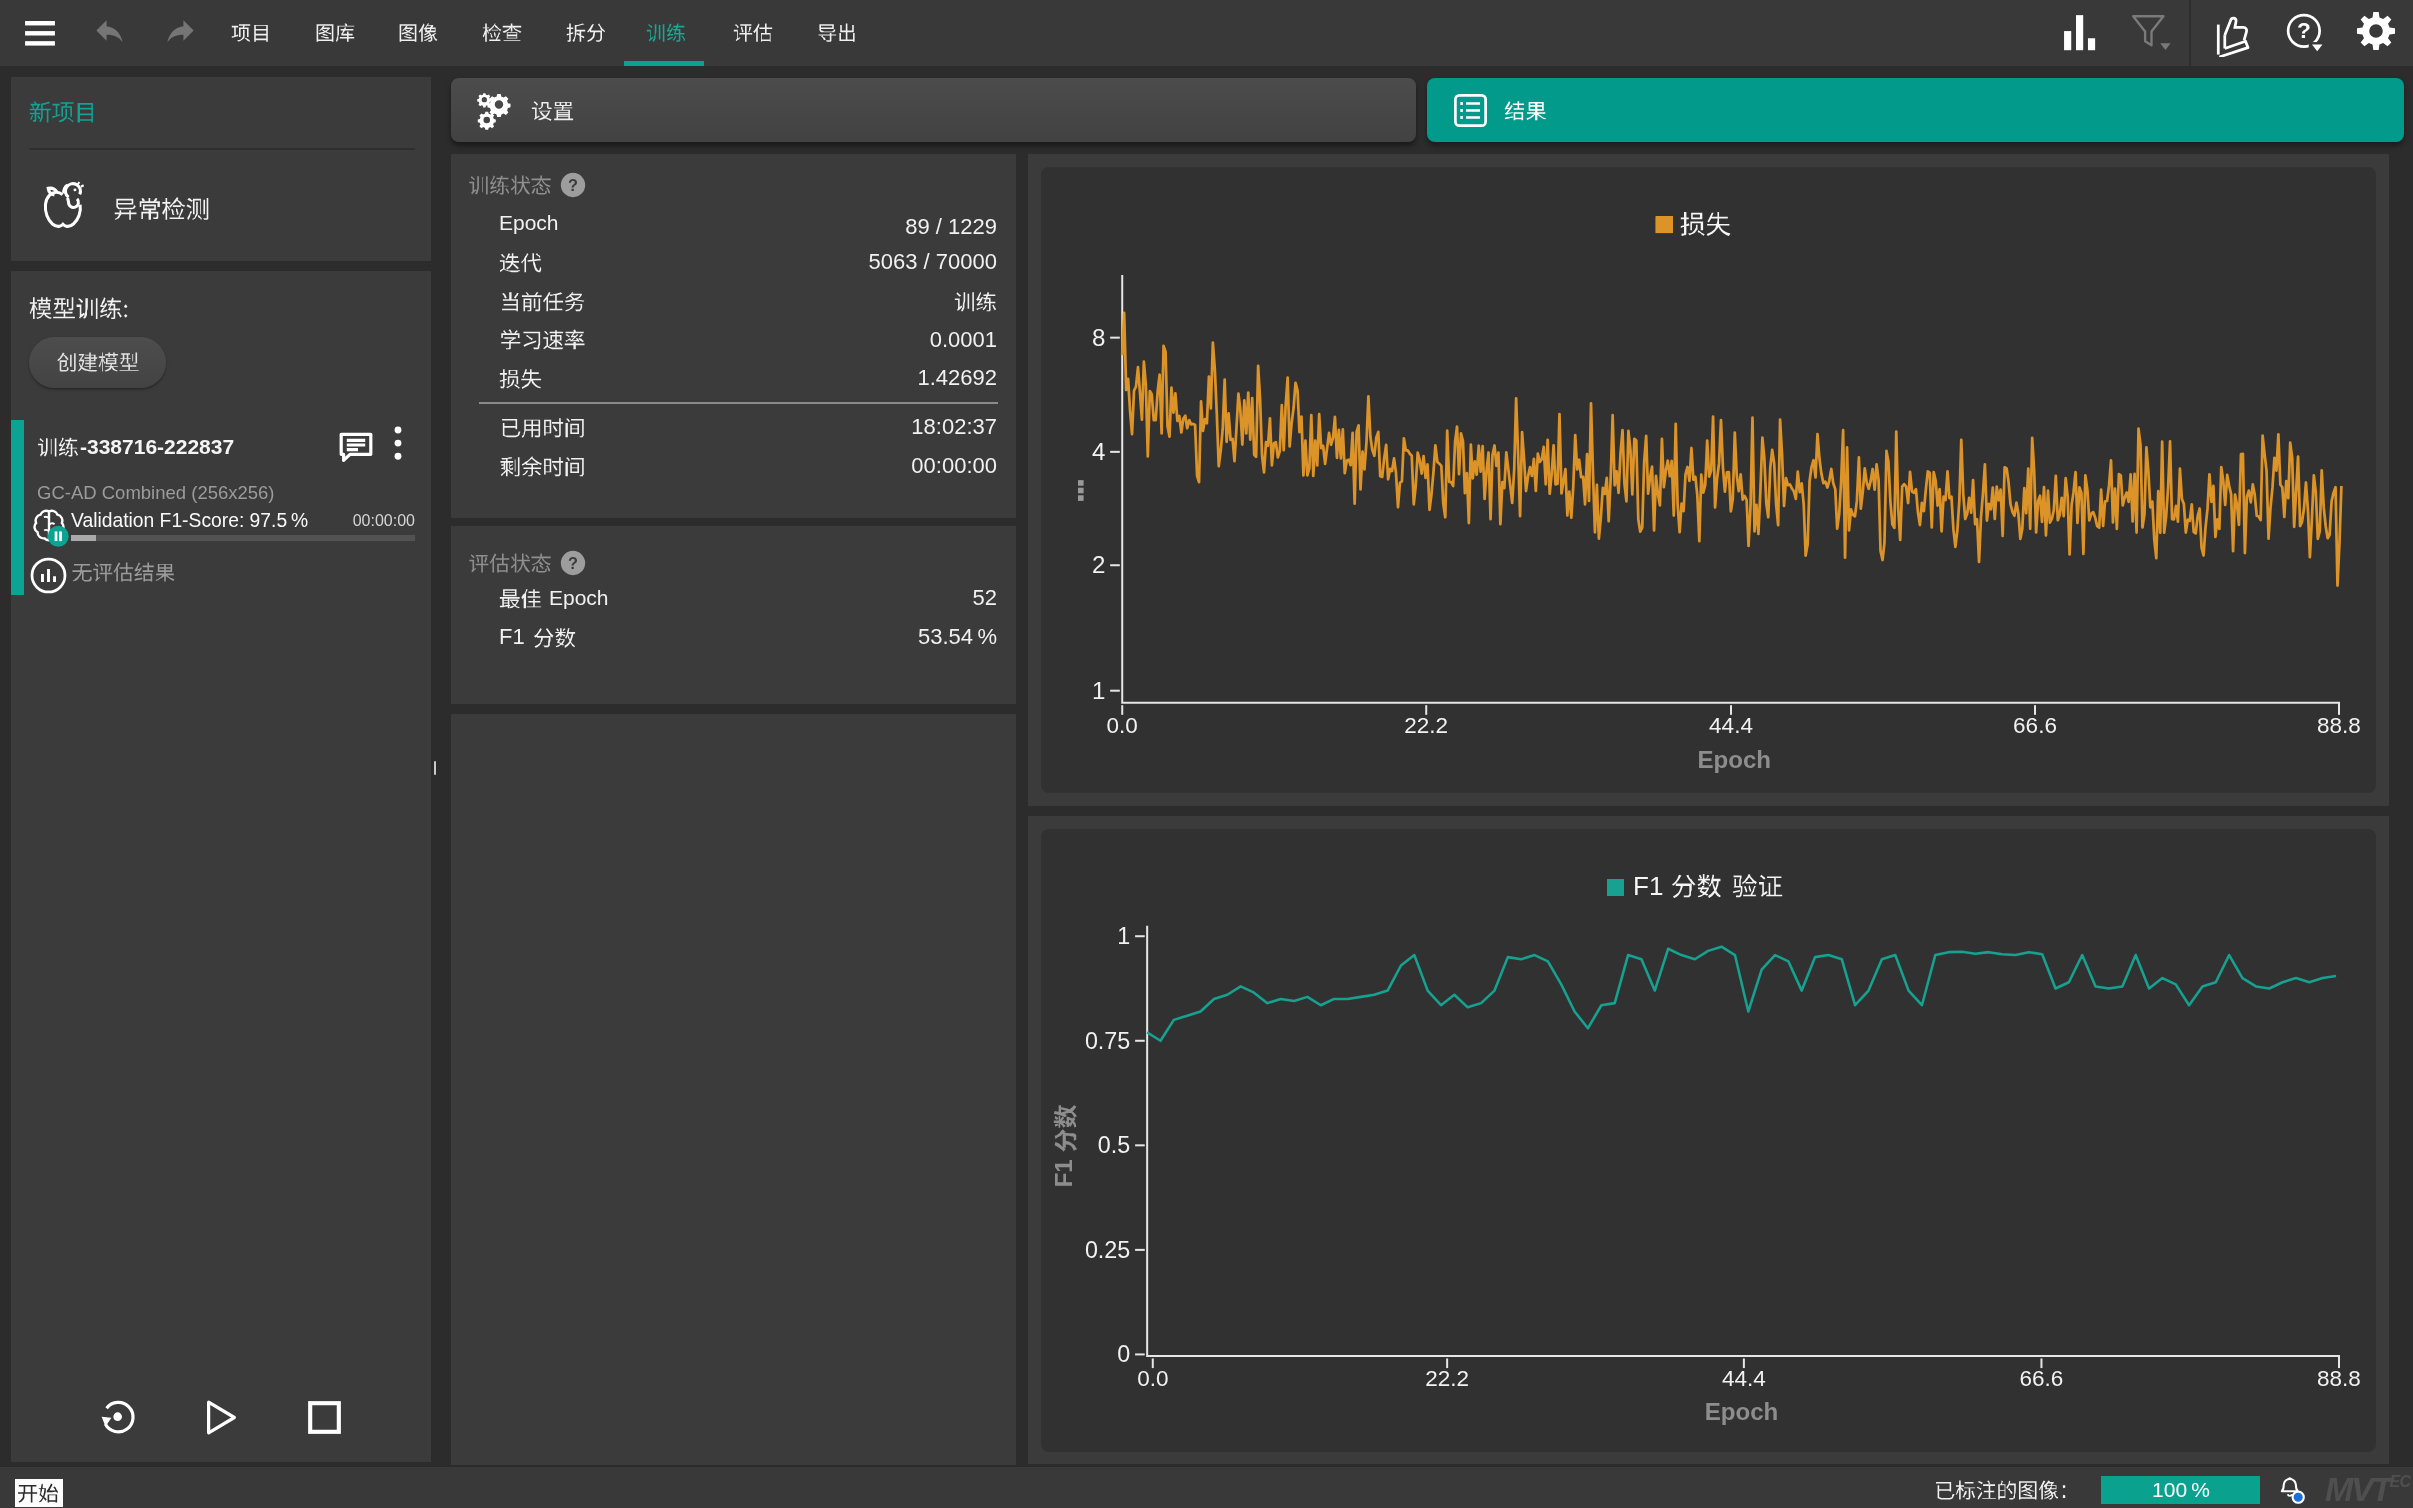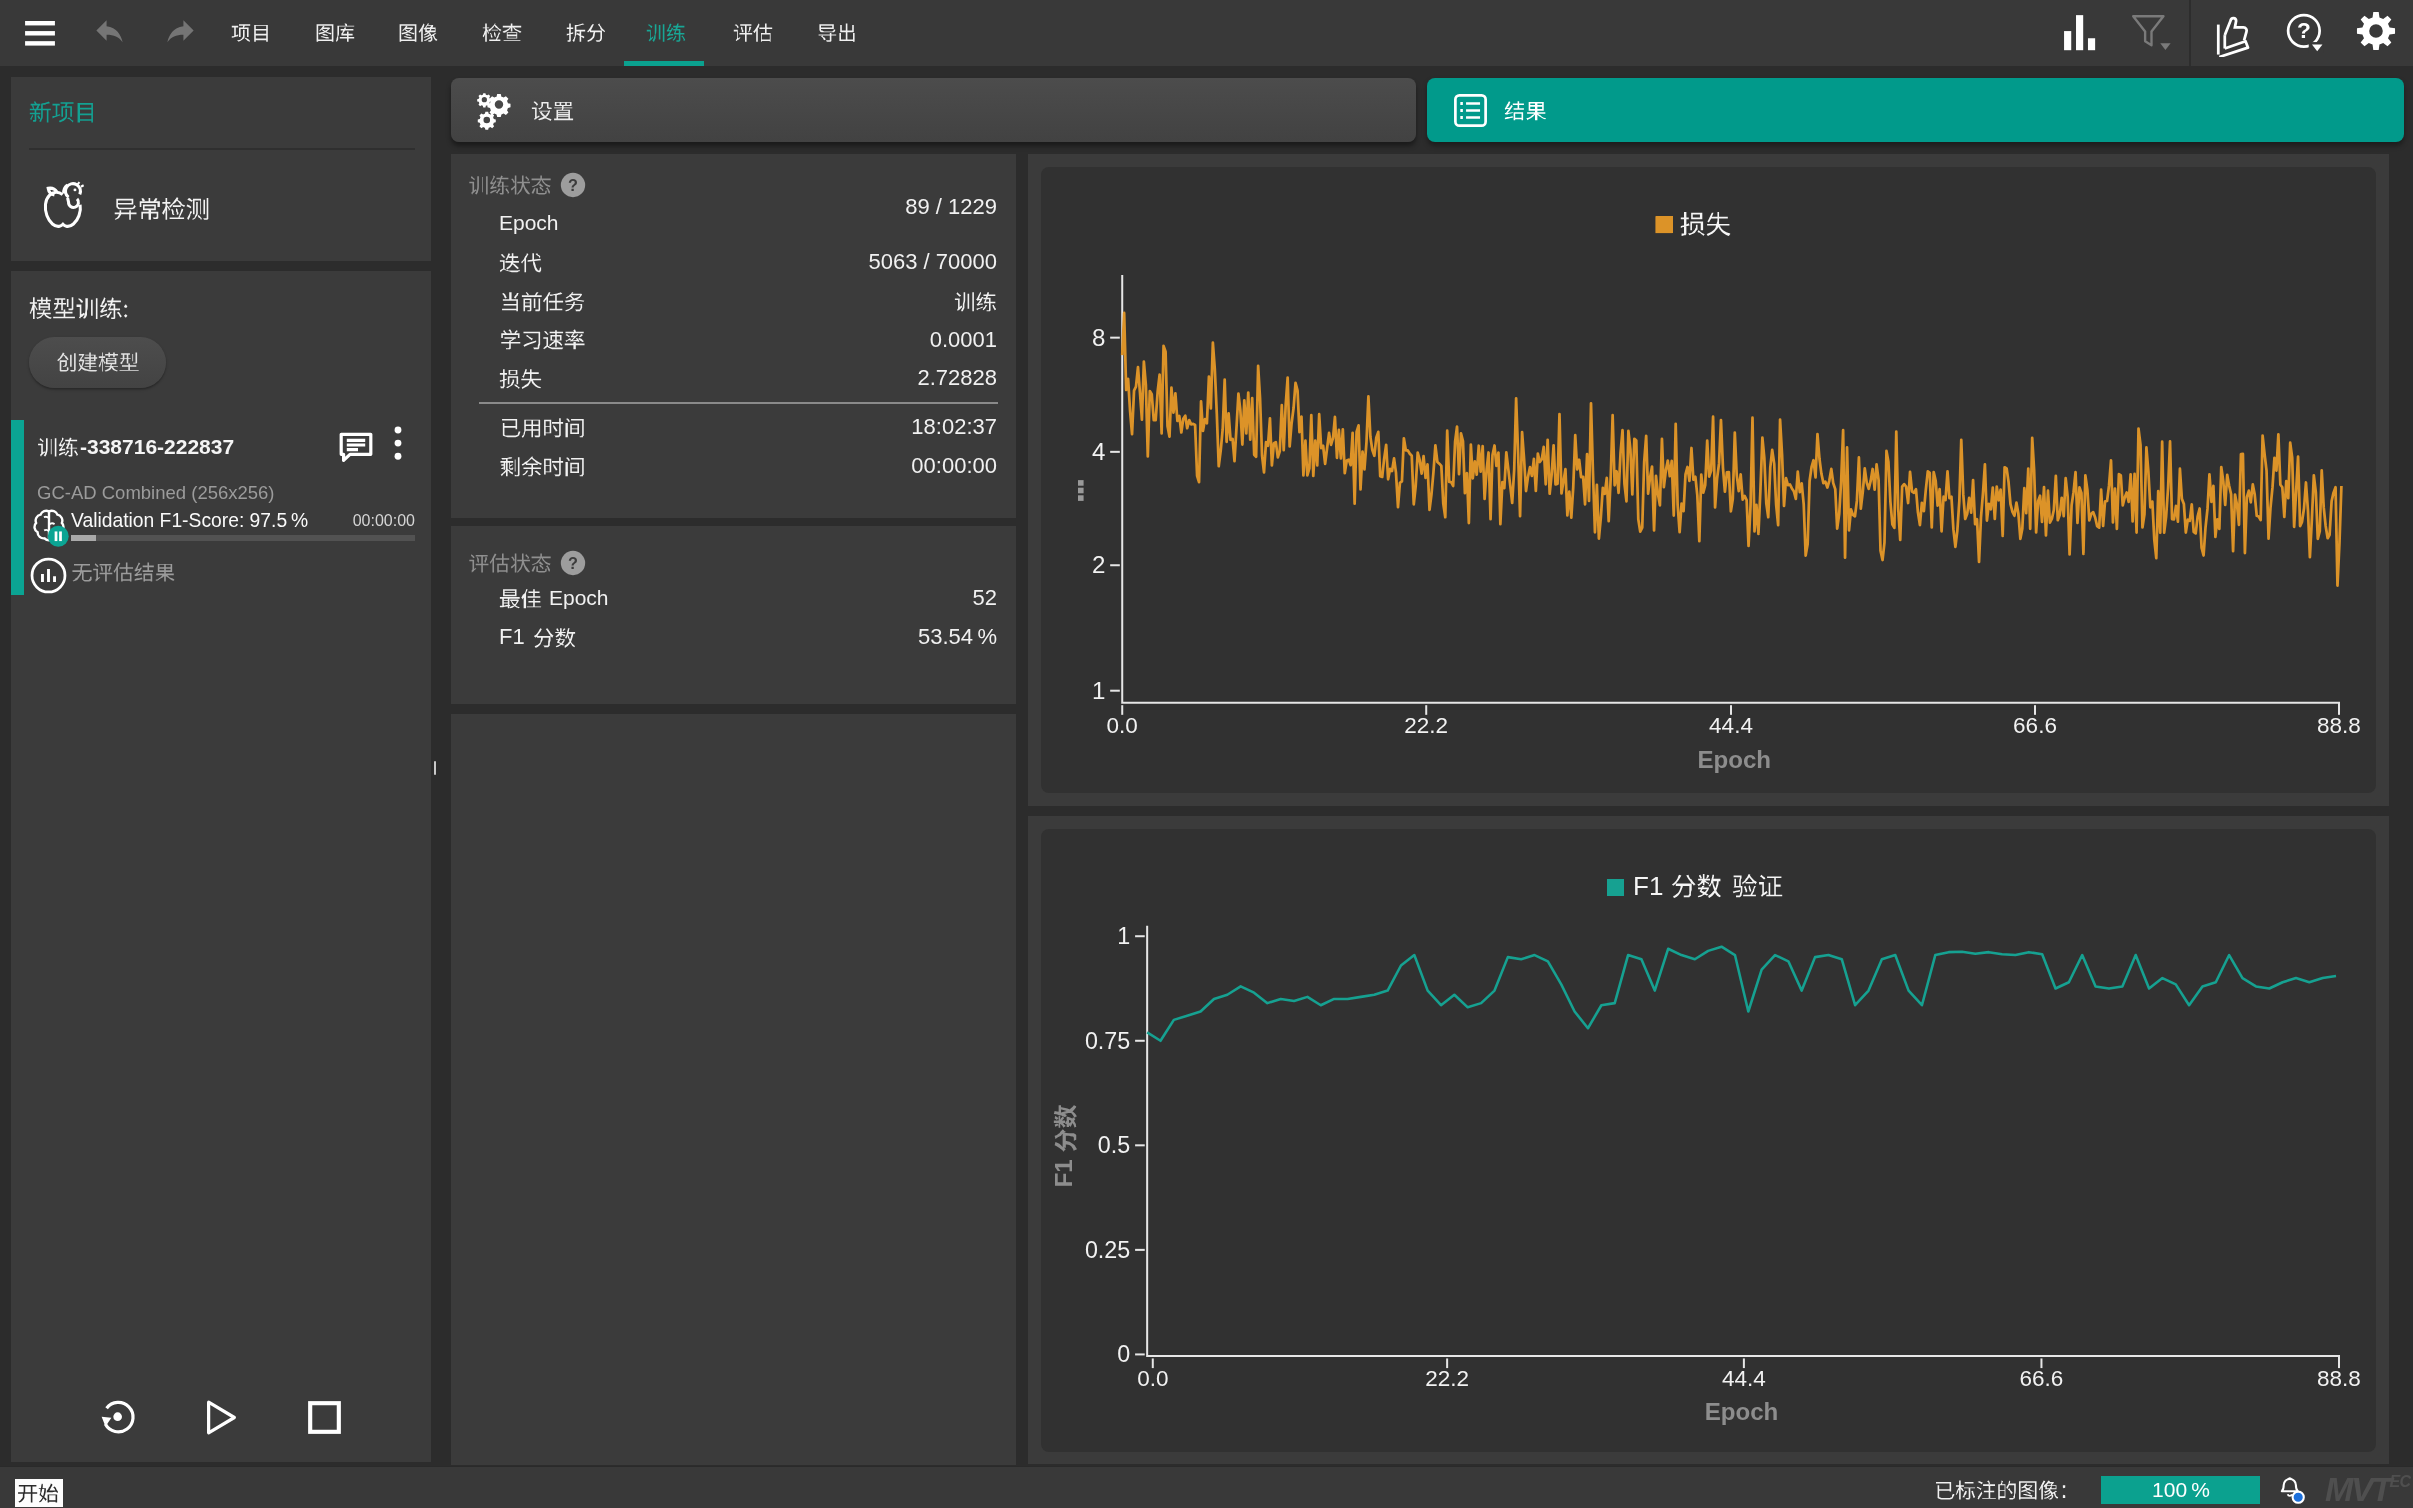--- a/index.html
+++ b/index.html
@@ -209,21 +209,21 @@
 <div style="position:absolute;left:468px;top:169px;">
       <svg width="84" height="30" viewBox="0 0 104.0 37.6">
         <path fill="#8f8f8f" d="M17 10H18V29H17ZM22 9H24V32H22ZM11 9H13V18Q13 21 13 23Q13 26 12 28Q12 30 10 32Q10 32 10 32Q9 32 9 31Q9 31 8 31Q10 29 10 27Q11 25 11 23Q11 20 11 18ZM3 10 4 9Q5 9 5 10Q6 11 7 12Q8 12 8 13L7 14Q6 14 6 13Q5 12 4 12Q3 11 3 10ZM5 32 4 30 5 29 9 25Q9 26 9 26Q10 27 10 27Q8 28 7 29Q6 30 6 30Q5 31 5 31Q5 31 5 32ZM1 16H6V18H1ZM5 32Q4 32 4 31Q4 31 4 31Q4 30 3 30Q4 30 4 29Q5 29 5 28V16H7V29Q7 29 6 29Q6 30 6 30Q6 30 5 31Q5 31 5 31Q5 31 5 32Z M28 25Q28 25 28 25Q28 25 27 24Q27 24 27 24Q28 24 28 23Q28 23 29 22Q29 22 30 21Q30 20 31 19Q32 18 32 17Q33 15 34 14L35 15Q34 17 32 20Q31 23 29 24V24Q29 24 29 25Q29 25 28 25Q28 25 28 25Q28 25 28 25ZM28 25 28 24 29 23 35 22Q35 22 35 23Q35 23 35 24Q33 24 32 24Q30 25 29 25Q29 25 28 25Q28 25 28 25ZM28 19Q28 19 28 19Q27 18 27 18Q27 18 27 17Q27 17 28 17Q28 16 28 16Q29 15 29 15Q29 14 30 13Q30 12 31 11Q31 9 31 8L33 9Q33 11 32 12Q31 14 30 15Q30 17 29 18V18Q29 18 29 18Q28 18 28 19Q28 19 28 19Q28 19 28 19ZM28 19 28 18 29 17 33 17Q33 17 33 18Q33 18 33 18Q31 18 30 19Q29 19 29 19Q28 19 28 19Q28 19 28 19ZM27 29Q29 28 31 27Q33 27 35 26L35 28Q33 28 31 29Q29 30 28 31ZM37 23V21L38 21H50V22H39Q38 22 37 23Q37 23 37 23ZM35 11H50V13H35ZM37 23Q37 23 37 22Q36 22 36 22Q36 21 36 21Q36 21 37 20Q37 20 37 19Q38 18 38 17Q38 16 39 15Q39 13 40 11Q40 10 41 8L43 9Q42 11 41 13Q41 16 40 18Q39 20 38 22V22Q38 22 38 22Q38 22 37 22Q37 22 37 22Q37 23 37 23ZM46 25 48 24Q48 25 49 26Q50 27 50 28Q51 29 51 30L49 31Q49 30 49 29Q48 28 47 27Q47 26 46 25ZM42 16H44V30Q44 31 44 31Q44 32 43 32Q43 32 42 32Q41 32 40 32Q40 32 39 31Q39 31 39 30Q40 30 41 30Q42 30 42 30Q42 30 42 30Q42 30 42 30ZM38 24 40 25Q40 26 39 27Q38 28 37 29Q37 30 36 31Q36 31 35 30Q35 30 34 30Q35 29 36 28Q37 27 37 26Q38 25 38 24ZM36 16H44V17H36Z M61 16H77V18H61ZM69 17Q70 20 71 23Q72 25 74 27Q75 29 77 31Q77 31 77 31Q77 31 76 32Q76 32 76 32Q74 31 72 29Q70 26 69 23Q68 21 68 17ZM71 10 73 9Q73 10 74 11Q75 12 75 12Q76 13 76 14L74 15Q74 14 74 13Q73 12 72 12Q72 11 71 10ZM67 8H69V14Q69 17 69 19Q69 21 68 23Q67 26 66 28Q64 30 62 32Q62 32 61 32Q61 31 61 31Q63 29 64 27Q66 25 66 23Q67 20 67 18Q67 16 67 14ZM58 8H60V32H58ZM53 13 55 12Q55 12 56 13Q57 14 57 15Q58 16 58 16L57 18Q56 17 56 16Q55 15 55 14Q54 13 53 13ZM53 25Q54 24 56 23Q57 21 59 20L60 21Q58 23 57 24Q55 26 54 27Z M79 12H103V14H79ZM90 8H92Q92 10 92 12Q91 14 90 16Q90 17 88 19Q87 20 85 21Q83 22 80 23Q80 23 80 22Q79 22 79 22Q82 21 84 20Q86 19 87 17Q88 16 89 15Q89 13 90 12Q90 10 90 8ZM92 12Q94 16 96 18Q99 20 103 21Q103 21 102 22Q102 22 102 22Q102 23 102 23Q99 22 97 21Q95 19 93 17Q92 15 91 13ZM88 20 90 18Q90 19 91 19Q92 20 93 21Q93 21 94 22L92 23Q92 22 91 22Q90 21 89 21Q89 20 88 20ZM85 24H87V29Q87 30 87 30Q88 30 89 30Q89 30 90 30Q90 30 91 30Q92 30 92 30Q93 30 94 30Q94 30 95 30Q95 30 96 30Q96 29 96 29Q96 28 97 27Q97 27 97 27Q97 27 98 27Q98 28 98 28Q98 29 98 30Q98 31 97 31Q96 32 95 32Q95 32 94 32Q93 32 93 32Q92 32 91 32Q90 32 90 32Q89 32 89 32Q87 32 86 31Q86 31 85 31Q85 30 85 29ZM89 23 90 22Q91 23 92 24Q93 25 93 25Q94 26 94 27L93 28Q92 27 92 26Q91 26 90 25Q89 24 89 23ZM97 24 99 23Q100 25 101 26Q101 27 102 28Q102 29 102 30L101 31Q100 30 100 29Q99 28 99 26Q98 25 97 24ZM82 24 84 24Q83 26 83 27Q83 28 82 29Q82 30 81 31L79 30Q80 29 80 28Q81 27 81 26Q82 25 82 24Z"></path>
       </svg>
     </div>
 <svg style="position:absolute;left:560px;top:172px" width="26" height="26" viewBox="0 0 32 32">
 <circle cx="16" cy="16" r="15" fill="#9d9d9d"></circle>
 <text x="16" y="23" text-anchor="middle" font-family="Liberation Sans" font-weight="bold" font-size="20" fill="#3b3b3b">?</text>
     </svg>
 <div style="position:absolute;left:499px;top:212px;font:400 21px/1 'Liberation Sans',sans-serif;color:#f1f1f1;letter-spacing:0;white-space:nowrap">Epoch</div>
-<div style="position:absolute;right:1416px;top:196px;font:400 22px/1 'Liberation Sans',sans-serif;color:#f1f1f1;letter-spacing:0;white-space:nowrap">89 / 1229</div>
+<div style="position:absolute;right:1416px;top:216px;font:400 22px/1 'Liberation Sans',sans-serif;color:#f1f1f1;letter-spacing:0;white-space:nowrap">89 / 1229</div>
 <div style="position:absolute;left:499px;top:246px;">
       <svg width="43" height="31" viewBox="0 0 54.0 39.1">
         <path fill="#f1f1f1" d="M7 18V29H5V20H1V18ZM2 11 4 10Q4 10 5 11Q6 12 6 13Q7 13 8 14L6 15Q6 15 5 14Q4 13 3 12Q3 11 2 11ZM6 28Q7 28 7 29Q8 29 9 30Q10 30 12 31Q14 31 16 31Q18 31 19 31Q21 31 23 31Q25 31 26 30Q26 31 26 31Q26 31 26 32Q25 32 25 32Q25 32 23 33Q22 33 21 33Q20 33 18 33Q17 33 16 33Q14 33 12 32Q10 32 9 31Q8 31 7 30Q7 30 6 30Q6 30 5 30Q4 31 4 31Q3 32 2 33L1 31Q2 30 4 29Q5 28 6 28ZM12 13H24V15H12ZM8 19H25V21H8ZM12 9 14 10Q13 12 12 14Q11 16 10 18Q10 18 9 18Q9 17 9 17Q8 17 8 17Q9 16 10 14Q11 11 12 9ZM16 9H18V16Q18 18 18 20Q17 22 17 23Q16 25 14 27Q13 28 10 30Q10 29 10 29Q10 29 9 28Q9 28 9 28Q11 27 12 26Q13 25 14 24Q15 22 15 21Q16 20 16 19Q16 17 16 16ZM16 22 17 21Q18 22 20 23Q21 24 23 26Q24 27 25 28L23 29Q22 28 21 27Q20 26 18 24Q17 23 16 22Z M36 18 52 16 53 18 36 20ZM46 10 48 9Q49 10 49 11Q50 11 51 12Q52 13 52 14L51 15Q50 14 50 13Q49 12 48 12Q47 11 46 10ZM35 9 37 10Q36 12 35 14Q34 16 32 18Q30 20 29 22Q29 22 28 21Q28 21 28 21Q28 20 28 20Q29 19 31 17Q32 15 33 13Q35 11 35 9ZM32 16 34 14 34 14V33H32ZM42 9H44Q44 14 44 18Q45 21 46 24Q46 27 48 29Q49 31 50 31Q51 31 51 30Q51 29 52 26Q52 27 52 27Q52 27 53 27Q53 27 53 27Q53 30 53 31Q52 32 52 33Q51 33 50 33Q48 33 47 32Q46 31 45 29Q44 26 43 23Q43 20 42 17Q42 13 42 9Z"></path>
       </svg>
     </div>
 <div style="position:absolute;right:1416px;top:251px;font:400 22px/1 'Liberation Sans',sans-serif;color:#f1f1f1;letter-spacing:0;white-space:nowrap">5063 / 70000</div>
 <div style="position:absolute;left:499px;top:285px;">
       <svg width="87" height="31" viewBox="0 0 108.0 39.1">
         <path fill="#f1f1f1" d="M12 9H15V19H12ZM3 11 5 10Q6 11 7 12Q7 13 8 14Q8 15 9 16L7 17Q6 16 6 15Q5 14 5 13Q4 12 3 11ZM22 10 24 10Q23 11 23 13Q22 14 21 15Q21 16 20 17L18 16Q19 15 19 14Q20 13 21 12Q21 11 22 10ZM4 18H23V33H21V20H4ZM5 24H22V26H5ZM3 30H22V32H3Z M28 13H53V15H28ZM31 22H39V23H31ZM31 26H39V28H31ZM43 17H45V29H43ZM38 17H40V31Q40 32 40 32Q40 33 39 33Q38 33 38 33Q37 33 35 33Q35 33 35 32Q35 32 35 32Q36 32 36 32Q37 32 38 32Q38 32 38 31Q38 31 38 31ZM49 17H51V31Q51 32 51 32Q50 33 50 33Q49 33 48 33Q47 33 45 33Q45 33 45 32Q45 32 45 31Q46 31 47 31Q48 31 48 31Q49 31 49 31Q49 31 49 31ZM33 9 34 9Q35 9 36 11Q37 12 37 12L35 13Q35 12 34 11Q33 10 33 9ZM47 9 49 9Q48 10 47 12Q46 13 45 14L44 13Q44 13 45 12Q45 11 46 10Q46 9 47 9ZM30 17H39V19H32V33H30Z M77 9 79 11Q77 12 76 12Q74 12 72 13Q70 13 68 13Q66 14 64 14Q64 14 63 13Q63 13 63 12Q65 12 67 12Q69 11 71 11Q73 11 74 10Q76 10 77 9ZM62 20H80V22H62ZM63 30H79V32H63ZM70 12H72V31H70ZM59 16 61 14 61 14V33H59ZM62 9 64 9Q63 12 62 14Q60 16 59 18Q57 20 56 22Q56 21 55 21Q55 21 55 20Q55 20 55 20Q56 18 57 17Q59 15 60 13Q61 11 62 9Z M84 24H103V25H84ZM102 24H104Q104 24 104 24Q104 24 104 24Q104 24 104 25Q104 27 104 29Q103 30 103 31Q103 32 102 32Q102 33 101 33Q101 33 100 33Q99 33 98 33Q97 33 96 33Q96 33 96 32Q96 32 95 31Q96 31 97 31Q98 31 98 31Q99 31 99 31Q100 31 100 31Q100 31 101 31Q101 31 101 30Q102 29 102 28Q102 26 102 24ZM93 21 95 21Q95 25 93 27Q92 30 89 31Q87 33 84 33Q84 33 83 33Q83 33 83 32Q83 32 83 32Q86 31 88 30Q90 29 91 26Q93 24 93 21ZM90 11H103V13H90ZM102 11H103L103 11L104 12Q103 14 101 16Q98 18 95 19Q92 20 89 21Q86 21 83 22Q83 21 83 21Q82 20 82 20Q85 20 88 19Q91 18 94 17Q97 16 99 15Q101 14 102 12ZM90 13Q91 15 94 17Q96 18 100 19Q103 19 107 20Q107 20 107 20Q106 20 106 21Q106 21 106 21Q102 21 98 20Q95 19 92 18Q90 16 88 14ZM91 9 93 9Q92 11 90 13Q88 15 85 17Q85 17 84 17Q84 16 84 16Q84 16 83 16Q85 15 87 14Q88 12 90 11Q91 10 91 9Z"></path>
       </svg>
@@ -237,21 +237,21 @@
       <svg width="87" height="31" viewBox="0 0 108.0 39.1">
         <path fill="#f1f1f1" d="M6 18H20V20H6ZM2 24H26V26H2ZM12 22H14V31Q14 32 14 32Q14 33 13 33Q12 33 11 33Q10 33 8 33Q8 33 8 32Q8 32 7 31Q8 32 9 32Q10 32 11 32Q11 32 12 31Q12 31 12 31Q12 31 12 31ZM19 18H19L20 18L21 19Q20 20 19 20Q18 21 16 22Q15 23 14 23Q13 23 13 23Q13 22 12 22Q14 22 15 21Q16 20 17 20Q18 19 19 18ZM2 13H25V19H23V15H4V19H2ZM21 9 23 10Q22 11 21 12Q20 13 20 14L18 14Q19 13 19 12Q20 11 20 10Q21 10 21 9ZM4 10 6 9Q7 10 7 11Q8 12 9 13L7 13Q6 13 6 12Q5 11 4 10ZM11 9 13 8Q14 9 15 11Q15 12 15 13L14 13Q13 12 13 11Q12 10 11 9Z M30 11H50V13H30ZM33 16 35 15Q36 16 37 17Q39 18 40 19Q41 19 42 20L40 22Q40 21 38 20Q37 19 36 18Q34 17 33 16ZM49 11H51Q51 11 51 11Q51 11 51 11Q51 12 51 12Q51 17 51 21Q51 24 51 27Q50 29 50 30Q50 31 50 32Q49 33 49 33Q48 33 47 33Q47 33 45 33Q44 33 43 33Q43 33 43 32Q43 32 42 31Q44 31 45 31Q46 31 47 31Q47 31 47 31Q47 31 48 31Q48 31 48 29Q48 28 49 26Q49 23 49 20Q49 16 49 11ZM30 28Q32 27 34 26Q37 25 40 24Q43 23 46 22L46 24Q44 25 41 26Q38 27 35 28Q33 29 31 30Z M61 18V29H59V20H55V18ZM56 11 57 10Q58 10 59 11Q60 12 60 13Q61 14 62 14L60 15Q60 15 59 14Q58 13 57 12Q57 11 56 11ZM60 28Q61 28 62 29Q62 29 63 30Q65 31 66 31Q68 31 70 31Q72 31 74 31Q75 31 77 31Q79 31 80 31Q80 31 80 31Q80 32 80 32Q79 32 79 33Q79 33 78 33Q76 33 75 33Q74 33 72 33Q71 33 70 33Q68 33 66 33Q64 32 63 32Q62 31 61 31Q61 30 60 30Q60 30 59 31Q59 31 58 32Q57 32 56 33L55 32Q57 30 58 29Q59 28 60 28ZM66 17V21H76V17ZM64 15H78V22H64ZM63 11H80V13H63ZM70 9H72V30H70ZM69 22 71 22Q70 24 69 25Q68 26 66 27Q65 28 64 29Q63 29 63 29Q63 28 63 28Q62 28 62 28Q64 27 65 26Q66 25 67 24Q69 23 69 22ZM70 23 72 22Q73 22 74 23Q76 24 77 25Q78 27 79 27L78 29Q77 28 76 27Q75 26 73 25Q72 24 70 23Z M93 24H96V33H93ZM82 26H107V28H82ZM83 11H106V13H83ZM103 14 105 15Q104 16 103 17Q102 18 101 18L100 17Q100 17 101 16Q102 16 102 15Q103 14 103 14ZM96 19 97 19Q98 19 99 20Q99 21 100 22Q100 23 101 23L99 24Q99 23 98 23Q98 22 97 21Q97 20 96 19ZM83 22Q84 22 86 21Q87 20 89 19L90 21Q88 22 86 22Q85 23 84 24ZM83 15 85 14Q85 14 86 15Q87 16 88 16Q88 17 89 17L87 18Q87 18 86 17Q86 17 85 16Q84 16 83 15ZM99 20 101 19Q102 20 103 20Q104 21 105 22Q106 22 106 23L105 24Q104 24 103 23Q102 22 101 22Q100 21 99 20ZM90 18Q90 18 90 18Q90 17 90 17Q90 17 90 17Q90 16 90 16Q90 16 91 16Q91 15 91 15Q92 14 93 13Q93 12 94 12L95 12Q94 14 93 15Q92 16 91 17V17Q91 17 91 17Q91 18 91 18Q90 18 90 18Q90 18 90 18ZM90 18 90 17 91 16 96 16Q96 16 96 17Q96 17 96 18Q94 18 93 18Q92 18 91 18Q91 18 91 18Q90 18 90 18ZM90 24Q90 23 89 23Q89 23 89 22Q89 22 89 22Q89 22 90 21Q91 21 91 21Q92 20 92 20Q93 19 94 18Q95 17 96 16Q97 15 98 14L99 15Q97 17 95 19Q93 21 91 23V23Q91 23 91 23Q90 23 90 23Q90 23 90 23Q90 24 90 24ZM90 24 90 22 91 22 99 21Q99 21 99 22Q99 22 99 23Q96 23 94 23Q92 23 92 23Q91 23 90 23Q90 24 90 24ZM93 9 95 8Q95 9 96 10Q96 11 96 11L94 12Q94 11 94 11Q93 10 93 9Z"></path>
       </svg>
     </div>
 <div style="position:absolute;right:1416px;top:329px;font:400 22px/1 'Liberation Sans',sans-serif;color:#f1f1f1;letter-spacing:0;white-space:nowrap">0.0001</div>
 <div style="position:absolute;left:499px;top:362px;">
       <svg width="43" height="31" viewBox="0 0 54.0 39.1">
         <path fill="#f1f1f1" d="M1 23Q2 23 3 23Q5 22 6 22Q8 21 10 21L10 22Q8 23 5 24Q3 25 1 25ZM1 14H10V16H1ZM5 9H7V31Q7 32 6 32Q6 33 6 33Q5 33 4 33Q3 33 2 33Q2 33 2 32Q2 32 1 31Q2 31 3 31Q4 31 4 31Q4 31 4 31Q5 31 5 31ZM14 11V15H21V11ZM12 10H23V16H12ZM17 22H19V24Q19 26 18 27Q18 28 17 29Q16 30 14 31Q13 32 10 33Q10 33 9 32Q9 32 9 32Q11 31 13 30Q15 29 15 28Q16 27 16 26Q17 25 17 24ZM19 29 20 28Q21 29 22 29Q23 30 24 31Q25 32 26 32L25 34Q24 33 23 32Q22 32 21 31Q20 30 19 29ZM11 18H24V28H22V20H13V28H11Z M28 21H53V23H28ZM33 9 35 9Q35 11 34 13Q33 15 32 17Q32 18 31 20Q30 20 30 19Q30 19 29 19Q29 19 29 19Q30 17 31 16Q31 14 32 13Q33 11 33 9ZM33 13H50V15H32ZM42 21Q43 25 46 28Q49 31 53 32Q53 32 53 32Q52 33 52 33Q52 33 52 33Q49 33 46 31Q44 29 42 27Q41 25 40 22ZM39 9H41V17Q41 19 41 21Q41 23 40 24Q40 26 38 28Q37 30 35 31Q33 32 29 34Q29 33 29 33Q29 33 29 32Q28 32 28 32Q31 31 33 29Q35 28 36 27Q38 25 38 24Q39 22 39 20Q39 19 39 17Z"></path>
       </svg>
     </div>
-<div style="position:absolute;right:1416px;top:367px;font:400 22px/1 'Liberation Sans',sans-serif;color:#f1f1f1;letter-spacing:0;white-space:nowrap">2.72828</div>
+<div style="position:absolute;right:1416px;top:367px;font:400 22px/1 'Liberation Sans',sans-serif;color:#f1f1f1;letter-spacing:0;white-space:nowrap">1.42692</div>
 <div style="position:absolute;left:479px;top:402px;width:519px;height:1.6px;background:#8a8a8a"></div>
 <div style="position:absolute;left:499px;top:411px;">
       <svg width="87" height="31" viewBox="0 0 108.0 39.1">
         <path fill="#f1f1f1" d="M4 15H6V29Q6 29 6 30Q7 30 7 31Q8 31 10 31Q10 31 11 31Q12 31 13 31Q15 31 16 31Q17 31 18 31Q19 31 20 31Q21 31 22 30Q22 30 23 30Q23 29 23 28Q24 27 24 25Q24 26 24 26Q25 26 25 26Q25 26 26 26Q26 28 25 29Q25 31 24 31Q24 32 23 32Q22 33 20 33Q20 33 19 33Q18 33 17 33Q16 33 15 33Q14 33 13 33Q11 33 11 33Q10 33 10 33Q8 33 6 32Q5 32 4 31Q4 30 4 29ZM5 19H21V21H5ZM3 10H22V23H20V12H3Z M32 11H50V12H32ZM32 17H50V19H32ZM32 23H50V25H32ZM31 11H33V20Q33 22 33 24Q33 25 32 27Q32 29 31 31Q31 32 29 34Q29 33 29 33Q29 33 28 33Q28 32 28 32Q29 31 30 30Q30 28 31 26Q31 25 31 23Q31 22 31 20ZM49 11H51V31Q51 32 51 32Q50 33 50 33Q49 33 48 33Q47 33 45 33Q45 33 44 32Q44 32 44 31Q45 31 46 31Q47 31 47 31Q48 31 48 31Q49 31 49 31Q49 31 49 31ZM40 11H42V33H40Z M57 11H65V28H57V27H63V13H57ZM57 19H63V20H57ZM56 11H58V31H56ZM66 14H80V16H66ZM75 9H77V30Q77 32 76 32Q76 33 75 33Q75 33 73 33Q72 33 70 33Q70 33 70 32Q69 32 69 31Q70 31 71 31Q72 31 73 31Q74 31 74 31Q74 31 74 31Q75 31 75 30ZM67 19 68 18Q69 19 70 20Q71 22 72 23Q72 24 73 25L71 26Q70 25 70 24Q69 23 68 21Q68 20 67 19Z M83 15H86V33H83ZM84 10 85 9Q86 10 87 10Q87 11 88 12Q88 12 89 13L87 14Q87 13 86 13Q86 12 85 11Q84 11 84 10ZM90 10H105V12H90ZM104 10H106V31Q106 32 105 32Q105 33 105 33Q104 33 103 33Q102 33 101 33Q101 33 101 32Q101 32 101 31Q101 32 102 32Q103 32 103 32Q103 31 103 31Q104 31 104 31ZM91 23V27H98V23ZM91 18V22H98V18ZM89 16H100V29H89Z"></path>
       </svg>
     </div>
 <div style="position:absolute;right:1416px;top:416px;font:400 22px/1 'Liberation Sans',sans-serif;color:#f1f1f1;letter-spacing:0;white-space:nowrap">18:02:37</div>
 <div style="position:absolute;left:499px;top:450px;">
       <svg width="87" height="31" viewBox="0 0 108.0 39.1">
         <path fill="#f1f1f1" d="M19 12H20V27H19ZM5 16H7V25H5ZM23 9H25V31Q25 32 25 32Q24 33 24 33Q23 33 22 33Q21 33 19 33Q19 33 19 32Q19 32 19 31Q20 32 21 32Q22 32 22 32Q23 31 23 31Q23 31 23 31ZM2 18H6V20H2ZM1 14H17V16H1ZM8 11 10 10V33H8ZM2 23Q2 23 4 22Q5 22 6 22L6 23Q5 23 4 24Q3 24 2 24ZM9 23 10 24Q9 26 8 27Q7 29 5 30Q4 32 2 33Q2 32 2 32Q2 32 2 31Q1 31 1 31Q3 30 4 29Q5 28 7 26Q8 25 9 23ZM16 18 17 19Q16 19 15 20Q14 21 13 21Q13 21 13 20Q13 20 12 20Q13 19 14 19Q15 18 16 18ZM15 9 16 10Q15 11 13 11Q12 11 10 11Q8 12 6 12Q4 12 3 12Q3 12 3 11Q2 11 2 10Q4 10 6 10Q7 10 9 10Q11 10 12 9Q14 9 15 9ZM12 16H13V23Q13 23 14 23Q14 23 14 23Q14 23 14 23Q15 23 15 23Q15 23 15 23Q16 23 16 23Q16 23 16 23Q16 22 16 22Q16 22 17 22Q17 22 17 22Q17 24 17 24Q17 25 16 25Q16 25 15 25Q15 25 14 25Q14 25 14 25Q13 25 12 24Q12 24 12 23ZM10 24Q10 24 11 25Q12 25 13 26Q13 27 14 27Q15 28 16 28Q17 29 17 29L16 31Q15 30 15 30Q14 29 13 29Q12 28 12 27Q11 27 10 26Q9 26 9 25Z M33 17H48V19H33ZM30 22H52V24H30ZM44 27 46 26Q47 27 48 27Q49 28 50 29Q51 30 52 31L50 32Q50 32 49 31Q48 30 47 29Q46 28 44 27ZM34 26 36 26Q35 28 34 29Q33 30 32 31Q31 32 30 32Q30 32 30 32Q29 32 29 32Q29 31 29 31Q30 30 32 29Q33 27 34 26ZM40 18H42V31Q42 32 41 32Q41 33 41 33Q40 33 39 33Q38 33 36 33Q36 33 36 33Q36 33 36 32Q36 32 35 32Q36 32 37 32Q38 32 38 32Q39 32 39 32Q39 32 39 31Q40 31 40 31ZM41 8 42 9Q41 11 38 13Q36 15 34 17Q31 18 29 20Q29 19 28 19Q28 18 28 18Q30 17 32 15Q35 14 37 12Q39 10 41 8ZM42 10Q44 12 47 14Q50 16 53 17Q53 18 53 18Q52 19 52 19Q50 18 48 17Q45 16 44 14Q42 13 40 10Z M57 11H65V28H57V27H63V13H57ZM57 19H63V20H57ZM56 11H58V31H56ZM66 14H80V16H66ZM75 9H77V30Q77 32 76 32Q76 33 75 33Q75 33 73 33Q72 33 70 33Q70 33 70 32Q69 32 69 31Q70 31 71 31Q72 31 73 31Q74 31 74 31Q74 31 74 31Q75 31 75 30ZM67 19 68 18Q69 19 70 20Q71 22 72 23Q72 24 73 25L71 26Q70 25 70 24Q69 23 68 21Q68 20 67 19Z M83 15H86V33H83ZM84 10 85 9Q86 10 87 10Q87 11 88 12Q88 12 89 13L87 14Q87 13 86 13Q86 12 85 11Q84 11 84 10ZM90 10H105V12H90ZM104 10H106V31Q106 32 105 32Q105 33 105 33Q104 33 103 33Q102 33 101 33Q101 33 101 32Q101 32 101 31Q101 32 102 32Q103 32 103 32Q103 31 103 31Q104 31 104 31ZM91 23V27H98V23ZM91 18V22H98V18ZM89 16H100V29H89Z"></path>

